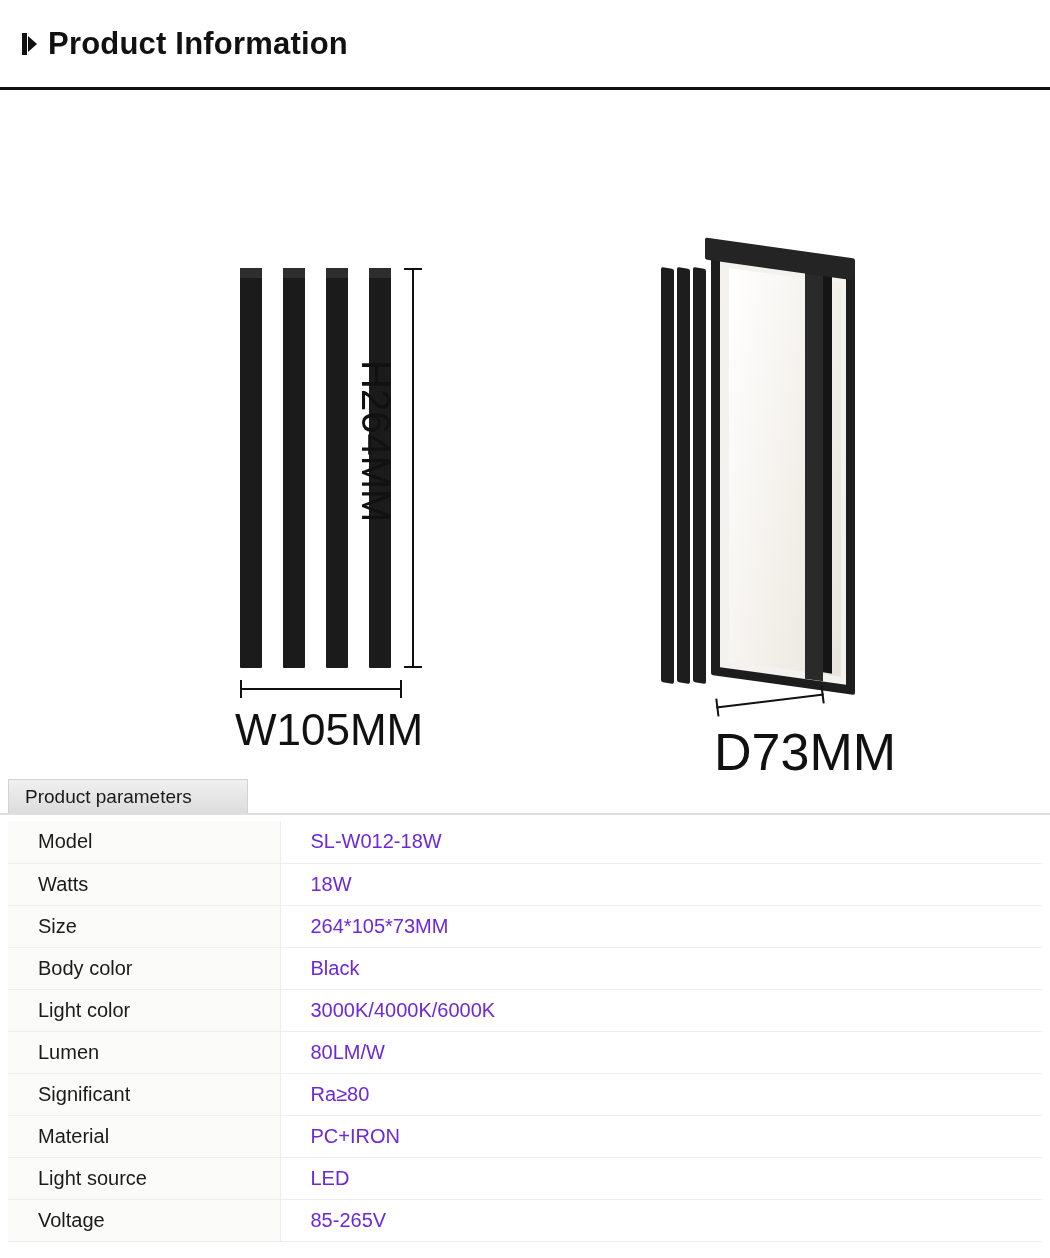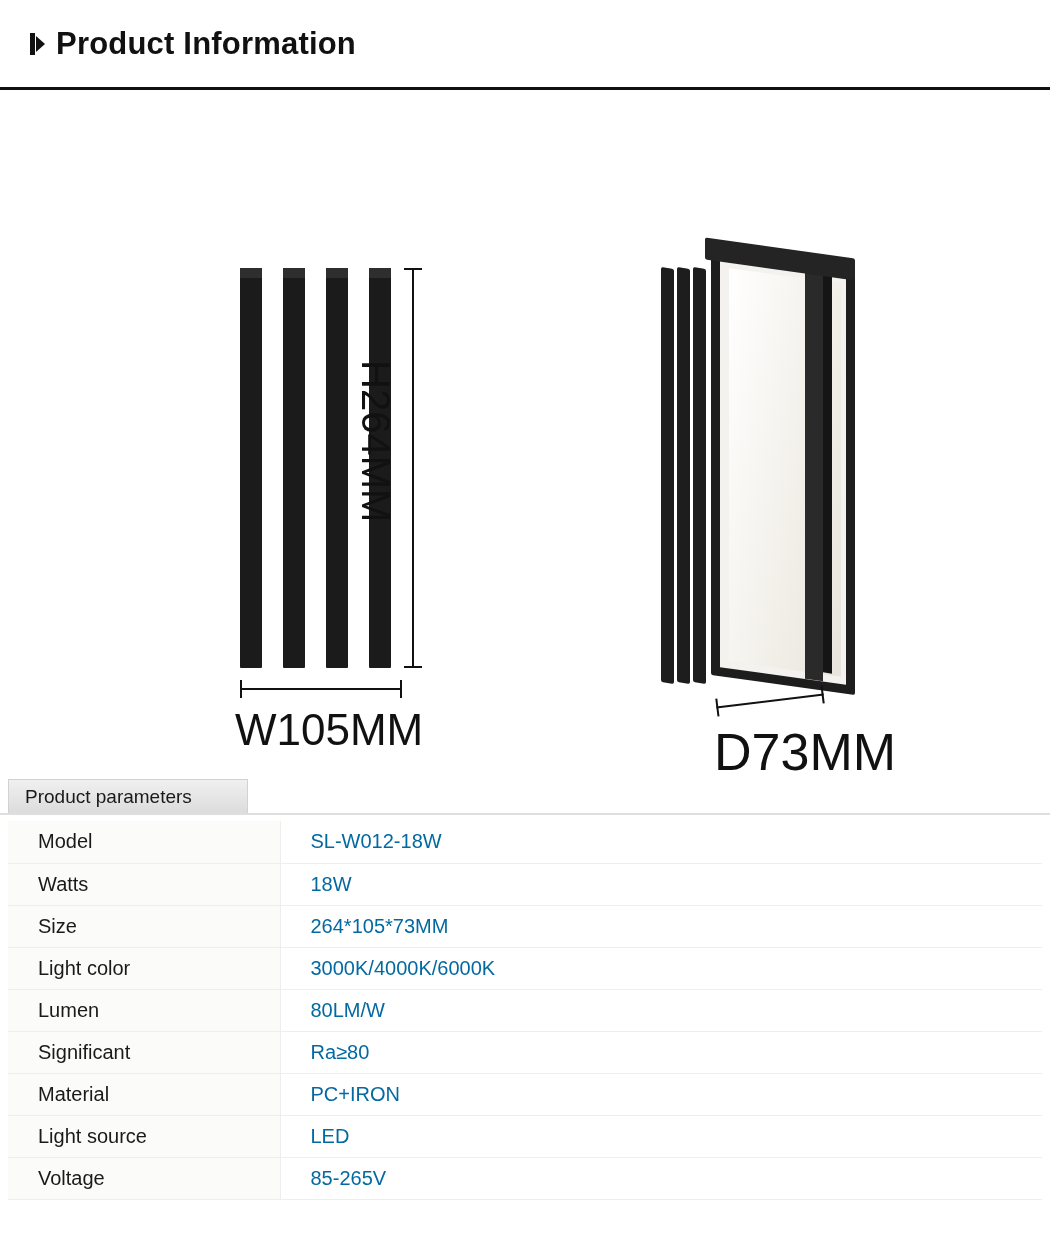--- a/index.html
+++ b/index.html
@@ -11,21 +11,21 @@
     overflow: hidden;
   }
 
   
   .header {
     position: relative;
     height: 90px;
     border-bottom: 3px solid #111111;
     display: flex;
     align-items: center;
-    padding-left: 30px;
+    padding-left: 22px;
   }
   .header-marker {
     width: 16px; height: 22px;
     position: relative;
     margin-right: 10px;
     display: flex;
     align-items: center;
   }
   .header-marker .bar {
     width: 5px; height: 22px;
@@ -267,21 +267,21 @@
     border-bottom: 1px solid #eeeeee;
     vertical-align: middle;
   }
   table.params td.key {
     width: 272px;
     color: #1a1a1a;
     background: #fbfbf9;
     border-right: 1px solid #eeeeee;
   }
   table.params td.val {
-    color: #0369a1;
+    color: #6d28d9;
   }
   table.params tr:nth-child(even) td.key { background: #fbfbf9; }
 </style>
 </head>
 <body>
 
 <div class="header">
   <span class="header-marker">
     <span class="bar"></span>
       <span class="tri"></span>
@@ -342,20 +342,24 @@
     </tr>
     <tr>
       <td class="key">Watts</td>
       <td class="val">18W</td>
     </tr>
     <tr>
       <td class="key">Size</td>
       <td class="val">264*105*73MM</td>
     </tr>
     <tr>
+      <td class="key">Body color</td>
+      <td class="val">Black</td>
+    </tr>
+    <tr>
       <td class="key">Light color</td>
       <td class="val">3000K/4000K/6000K</td>
     </tr>
     <tr>
       <td class="key">Lumen</td>
       <td class="val">80LM/W</td>
     </tr>
     <tr>
       <td class="key">Significant</td>
       <td class="val">Ra≥80</td>

